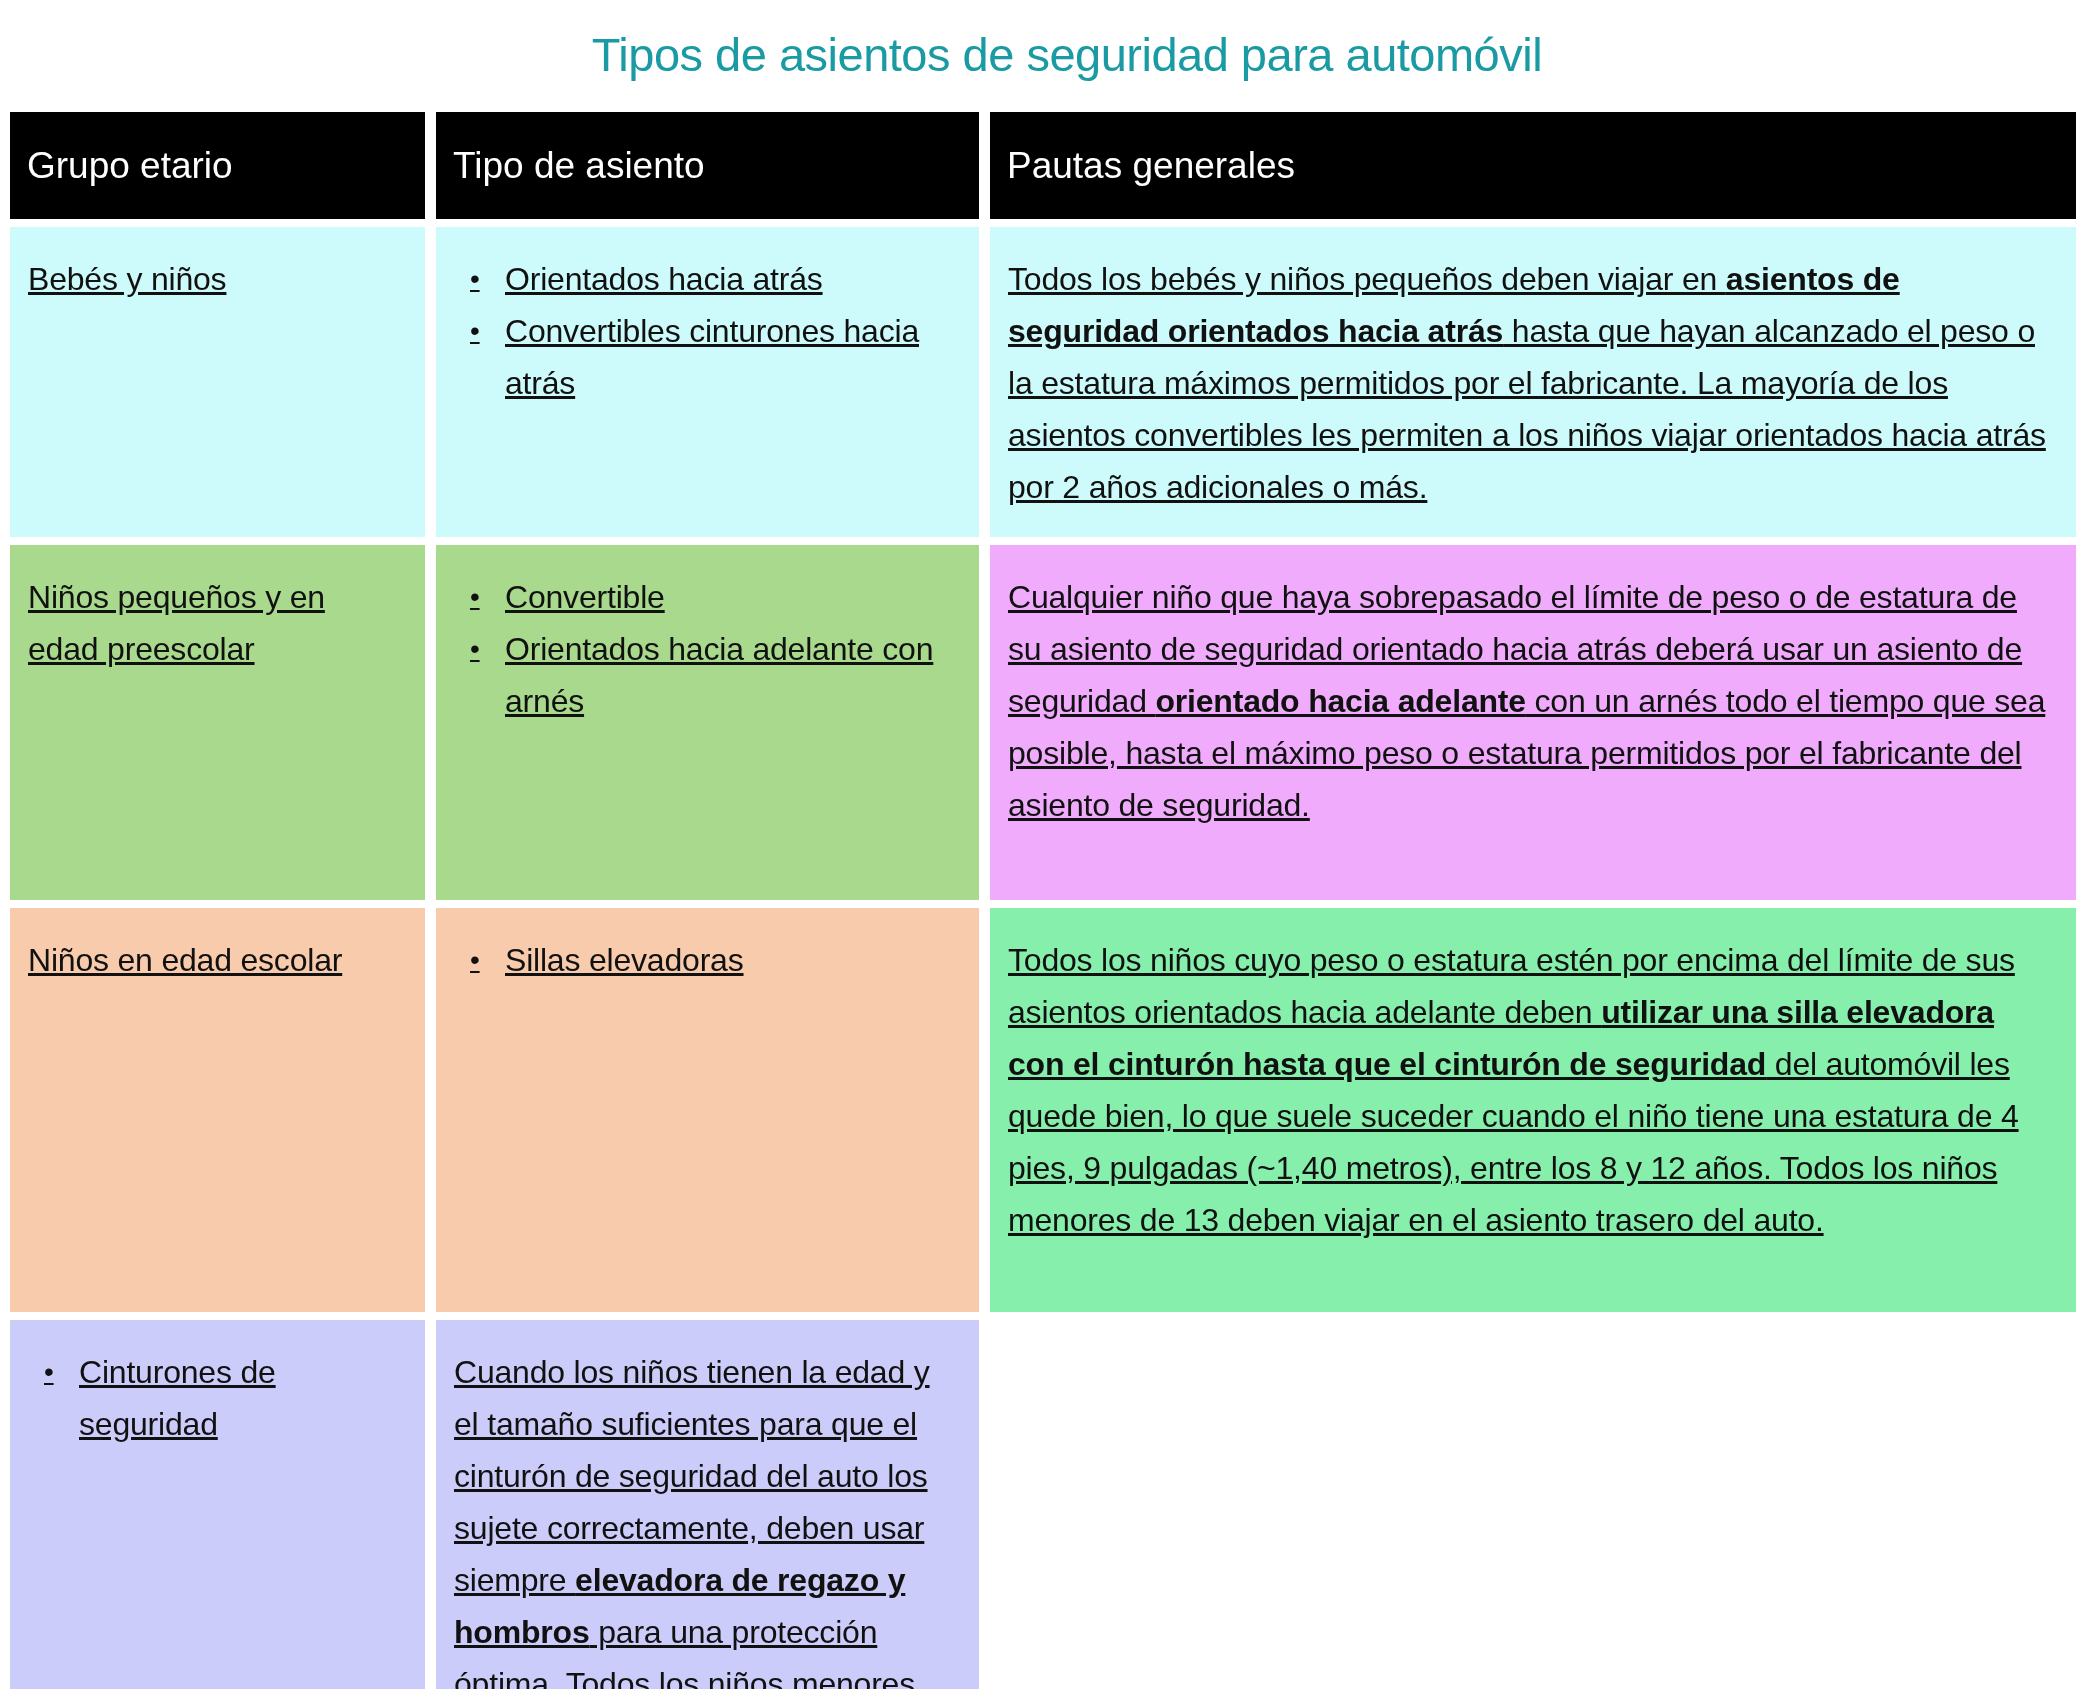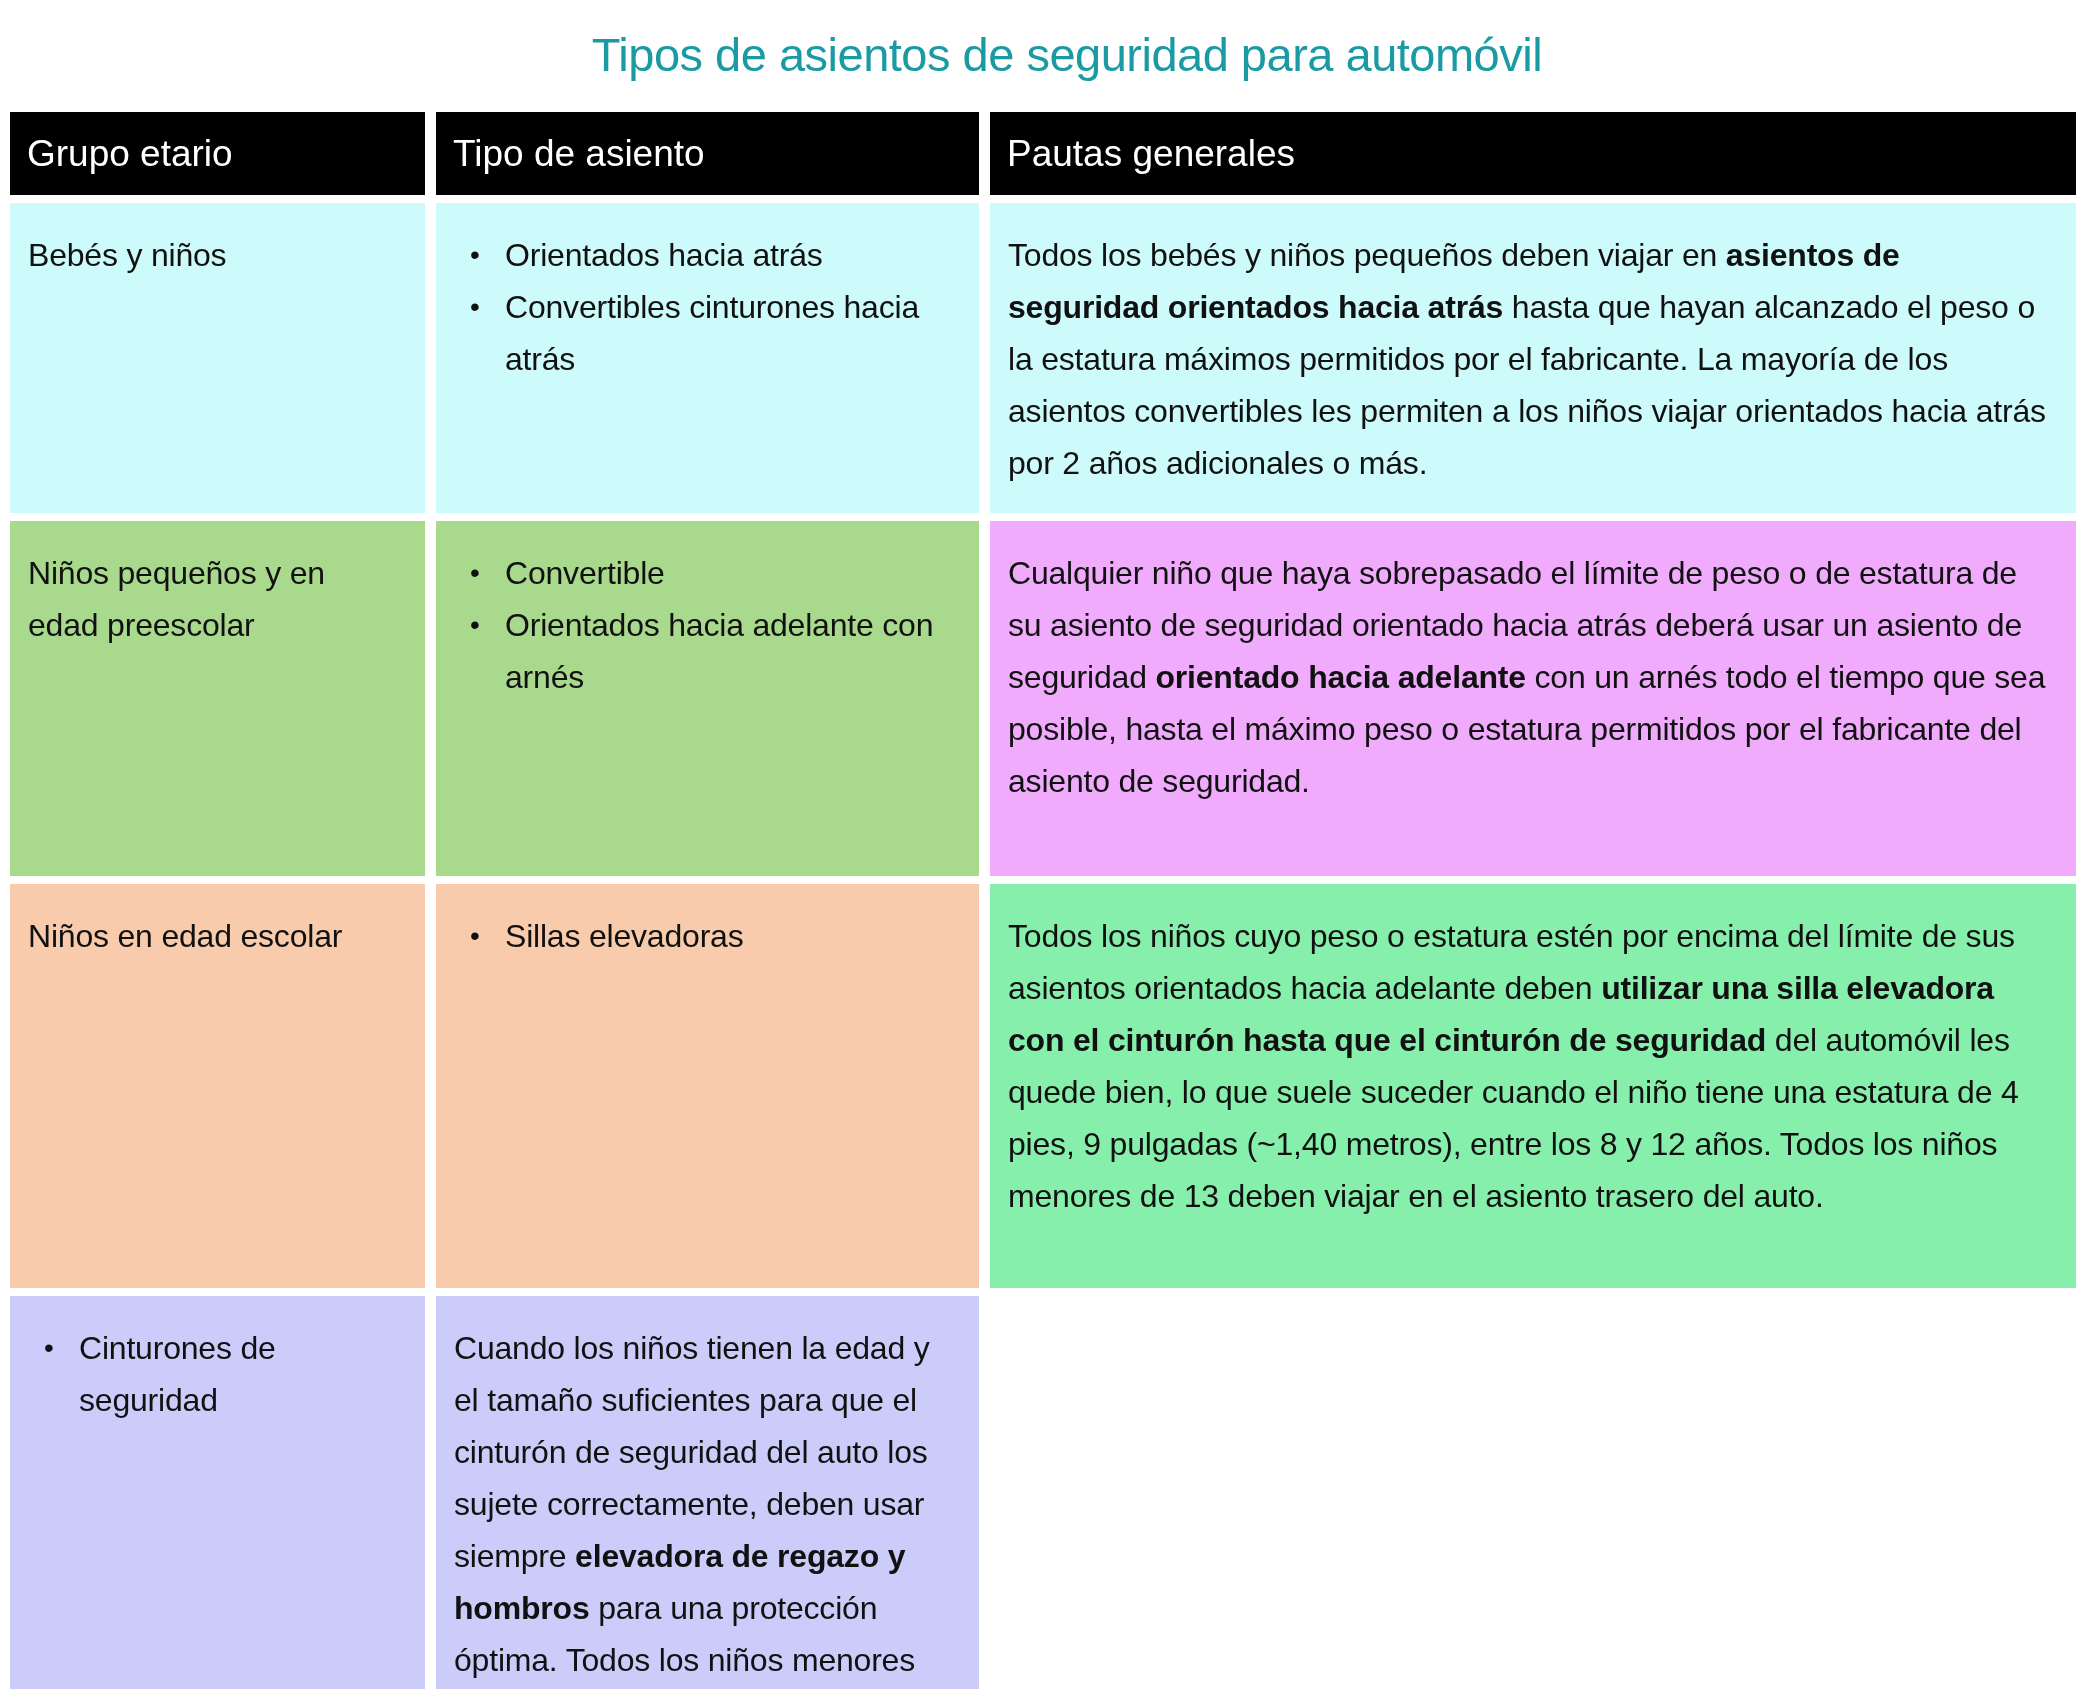--- a/index.html
+++ b/index.html
@@ -28,35 +28,36 @@
   .t-row {
     display: grid;
     grid-template-columns: 415px 543px 1fr;
     column-gap: 11px;
   }
 
   .t-header { margin-bottom: 8px; }
   .t-header .h-cell {
     background: #000000;
     color: #ffffff;
-    height: 83px;
+    height: 107px;
     display: flex;
     align-items: center;
     padding: 0 10px 0 17px;
     font-size: 37px;
     font-weight: 400;
   }
 
   .t-body { display: flex; flex-direction: column; row-gap: 8px; }
 
   .cell {
     padding: 26px 30px 20px 18px;
     font-size: 32px;
     line-height: 52px;
     letter-spacing: -0.2px;
+    text-decoration: underline;
   }
 
   .r0 { min-height: 310px; }
   .r1 { min-height: 355px; }
   .r2 { min-height: 404px; }
   .r3 { min-height: 346px; }
 
   .seat-cell { padding-left: 0; }
   .bullets { list-style: none; padding-left: 34px; }
   .bullets li { display: flex; }

